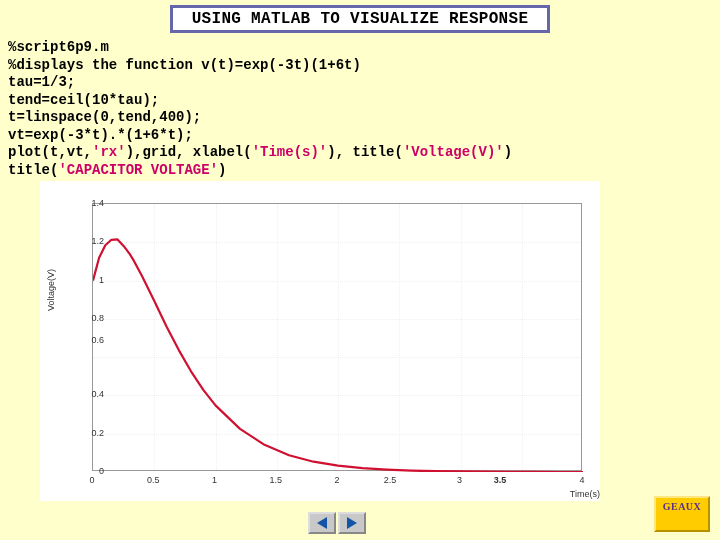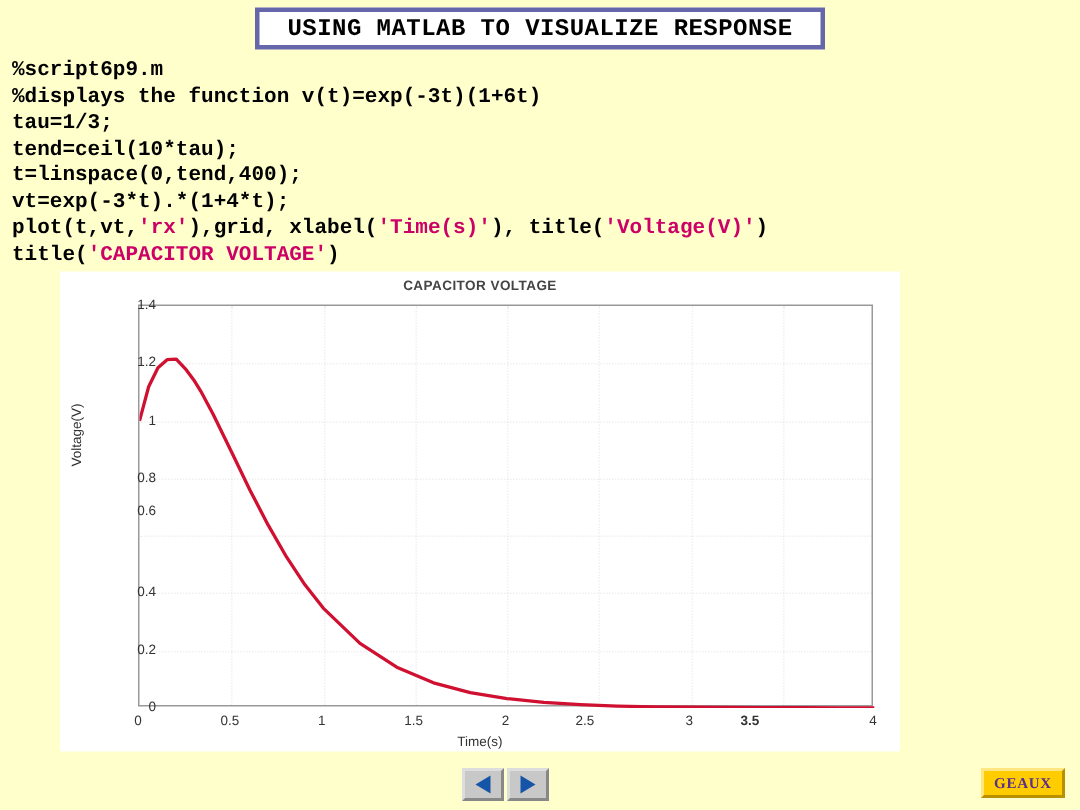--- a/index.html
+++ b/index.html
@@ -90,21 +90,21 @@
     top: 150px;
     transform: rotate(-90deg) translateX(20px);
     transform-origin: left top;
     font-size: 9px;
     color: #333;
   }
   .xlabel {
     position: absolute;
     left: 0; right: 0;
     bottom: 2px;
-    text-align: center;
+    text-align: right;
     font-size: 9px;
     color: #333;
   }
   .curve {
     position: absolute;
     left: 0; top: 0;
     width: 490px;
     height: 268px;
   }
   .nav-buttons {
@@ -135,21 +135,21 @@
     width: 0; height: 0;
     border-top: 6px solid transparent;
     border-bottom: 6px solid transparent;
     border-left: 10px solid #1555a8;
   }
   .geaux {
     position: absolute;
     right: 10px;
     bottom: 8px;
     width: 56px;
-    height: 20px;
+    height: 36px;
     background: #ffcc00;
     border: 2px solid #b89000;
     border-top-color: #ffe680;
     border-left-color: #ffe680;
     font-family: "Times New Roman", serif;
     font-size: 10px;
     font-weight: bold;
     color: #5a2e8a;
     text-align: center;
     line-height: 17px;
@@ -161,26 +161,25 @@
 
 <div class="header-box">
   <span class="header-text">USING MATLAB TO VISUALIZE RESPONSE</span>
 </div>
 
 <div class="code-block"><span>%script6p9.m</span>
 <span>%displays the function v(t)=exp(-3t)(1+6t)</span>
 <span>tau=1/3;</span>
 <span>tend=ceil(10*tau);</span>
 <span>t=linspace(0,tend,400);</span>
-<span>vt=exp(-3*t).*(1+4*t);</span>
+<span>vt=exp(-3*t).*(1+6*t);</span>
 <span>plot(t,vt,</span><span class="str">'rx'</span><span>),grid, xlabel(</span><span class="str">'Time(s)'</span><span>), title(</span><span class="str">'Voltage(V)'</span><span>)</span>
 <span>title(</span><span class="str">'CAPACITOR VOLTAGE'</span><span>)</span></div>
 
 <div class="chart-wrap">
-  <div class="chart-title">CAPACITOR VOLTAGE</div>
   <div class="ylabel">Voltage(V)</div>
   <div class="xlabel">Time(s)</div>
   <div class="plot-area">
     <svg class="curve" viewBox="0 0 490 268" preserveAspectRatio="none">
       <polyline id="curve-path" fill="none" stroke="#d01030" stroke-width="2.2" stroke-linejoin="round" points="0.0,76.6 6.1,53.8 12.3,41.2 18.4,35.8 24.5,35.4 30.6,41.9 36.8,50.2 40.8,56.7 49.0,72.0 61.3,97.1 73.5,122.5 85.8,146.1 98.0,167.3 110.3,185.9 122.5,201.4 147.0,224.9 171.5,240.8 196.0,251.2 220.5,257.7 245.0,261.7 269.5,264.2 294.0,265.7 318.5,266.7 343.0,267.2 367.5,267.4 392.0,267.6 416.5,267.8 441.0,267.8 465.5,268.0 490.0,268.0"></polyline>
     </svg>
   <div class="grid-v" style="left: 61.25px;"></div>
       <div class="grid-v" style="left: 122.5px;"></div>
       <div class="grid-v" style="left: 183.75px;"></div>
       <div class="grid-v" style="left: 245px;"></div>

